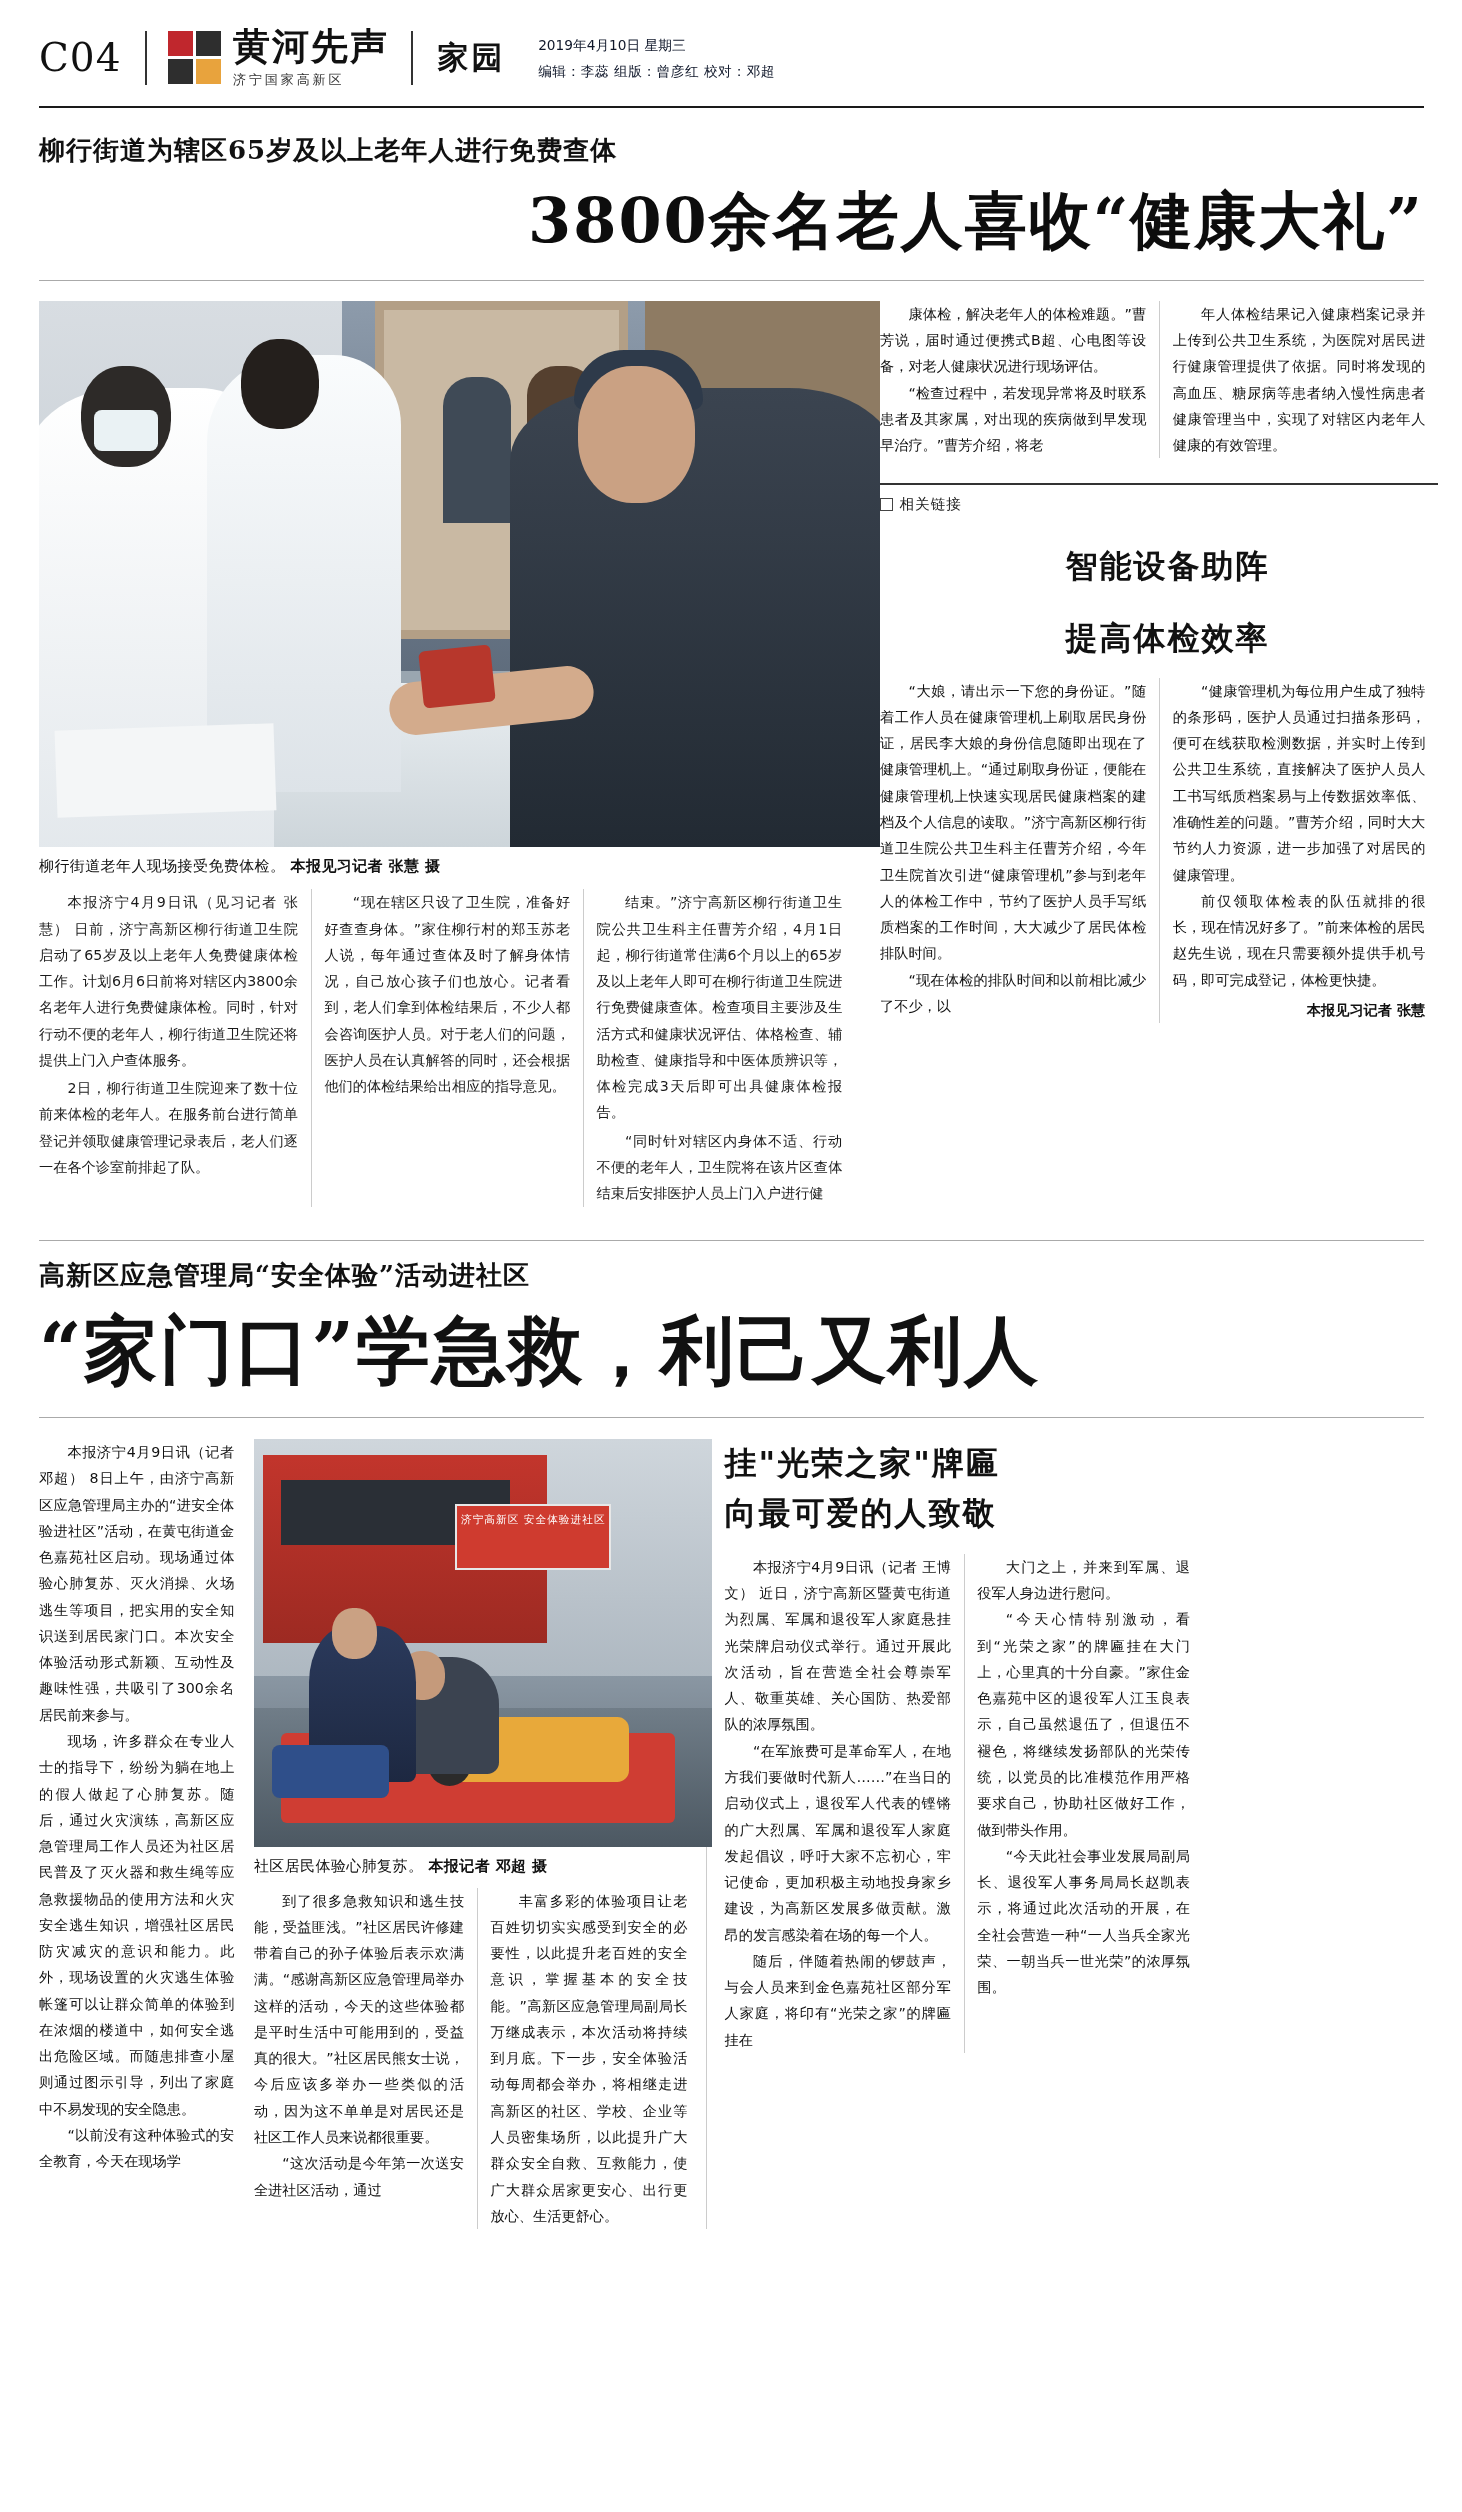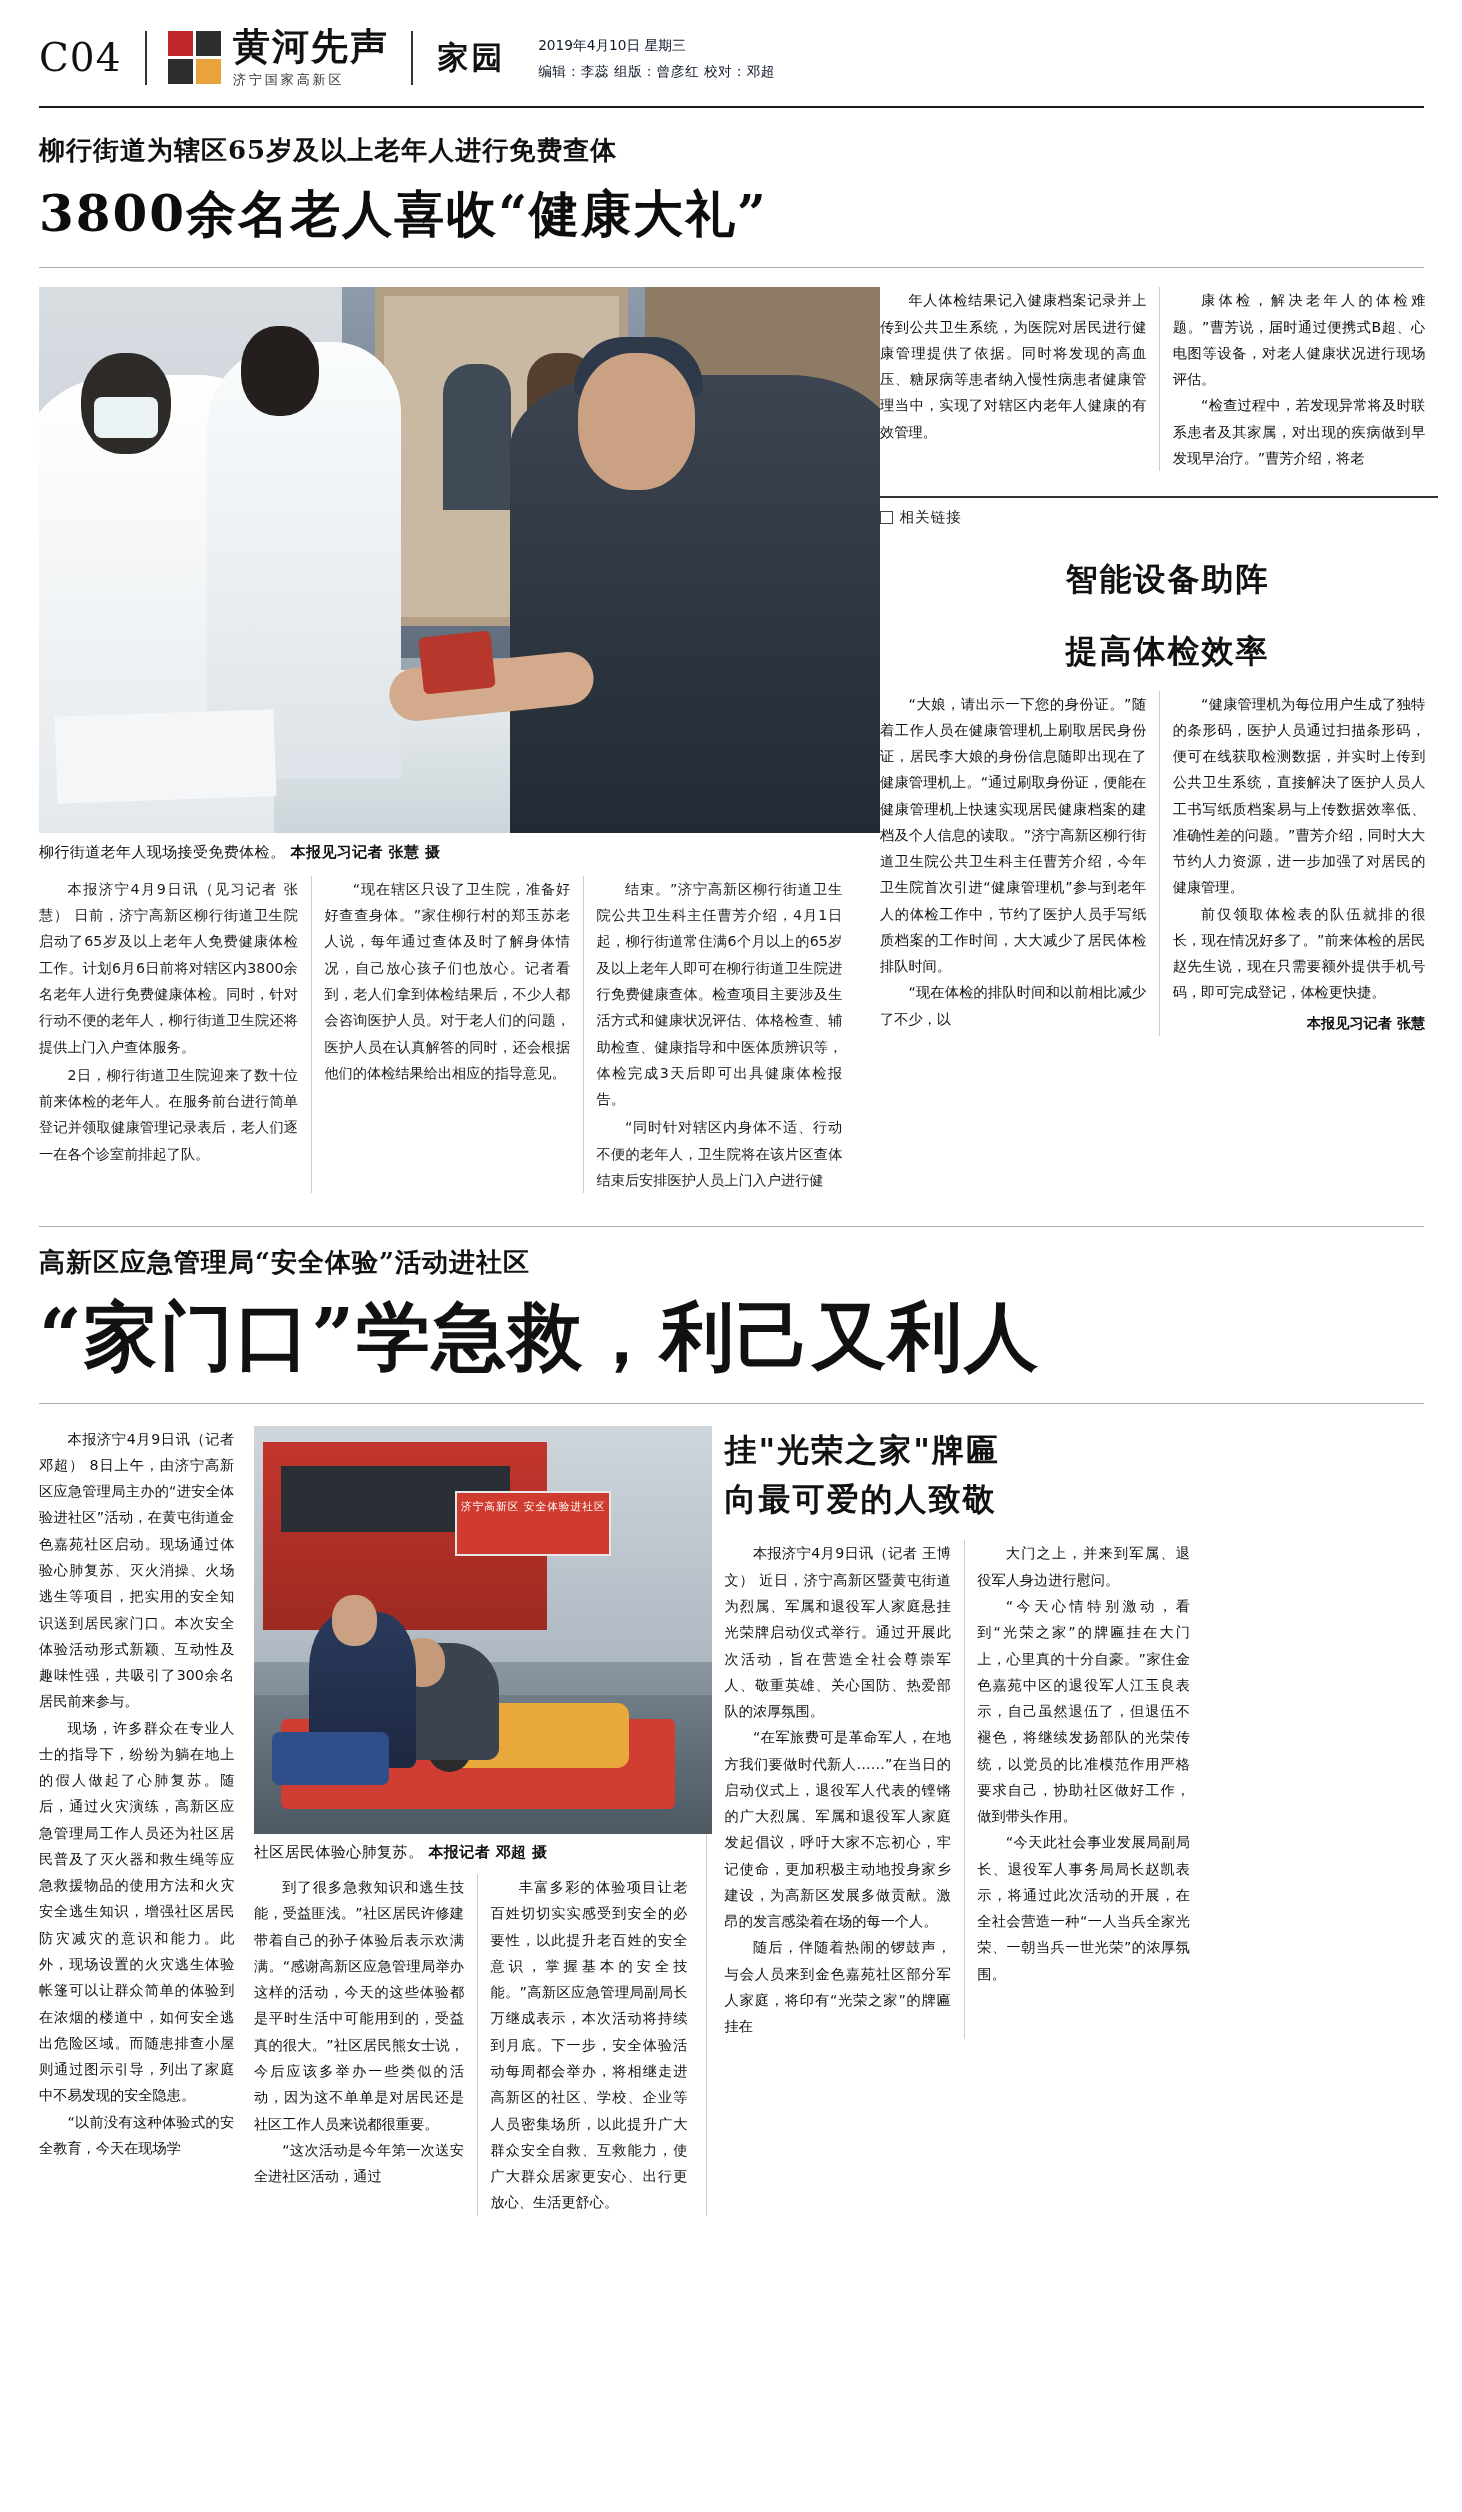--- a/index.html
+++ b/index.html
@@ -84,25 +84,26 @@
   .mh-meta .row2 { letter-spacing: 0.5px; }
 
   
   .story1 { padding-top: 25px; }
   .kicker {
     font-size: 26px; font-weight: 700; letter-spacing: 1px;
     font-family: "DejaVu Serif", "Liberation Serif", serif;
     color: #111;
   }
   .headline1 {
-    font-size: 50px; font-weight: 700; letter-spacing: 2px;
+    font-size: 62px; font-weight: 700; letter-spacing: 2px;
     font-family: "DejaVu Serif", "Liberation Serif", serif;
     margin-top: 17.6px;
     line-height: 1.12;
     color: #0d0d0d;
+    text-align: right;
   }
   .rule-thin {
     border-bottom: 1px solid #aaa;
     margin-top: 25px;
   }
 
   .s1-body {
     display: flex;
     margin-top: 19.5px;
   }
@@ -323,25 +324,25 @@
           <div class="col">
             <p>结束。”济宁高新区柳行街道卫生院公共卫生科主任曹芳介绍，4月1日起，柳行街道常住满6个月以上的65岁及以上老年人即可在柳行街道卫生院进行免费健康查体。检查项目主要涉及生活方式和健康状况评估、体格检查、辅助检查、健康指导和中医体质辨识等，体检完成3天后即可出具健康体检报告。</p>
             <p>“同时针对辖区内身体不适、行动不便的老年人，卫生院将在该片区查体结束后安排医护人员上门入户进行健</p>
           </div>
         </div>
       </div>
 
       <div class="s1-right">
         <div class="cols2">
           <div class="col2">
-            <p>年人体检结果记入健康档案记录并上传到公共卫生系统，为医院对居民进行健康管理提供了依据。同时将发现的高血压、糖尿病等患者纳入慢性病患者健康管理当中，实现了对辖区内老年人健康的有效管理。</p>
-          </div>
-          <div class="col2">
             <p>康体检，解决老年人的体检难题。”曹芳说，届时通过便携式B超、心电图等设备，对老人健康状况进行现场评估。</p>
             <p>“检查过程中，若发现异常将及时联系患者及其家属，对出现的疾病做到早发现早治疗。”曹芳介绍，将老</p>
+          </div>
+          <div class="col2">
+            <p>年人体检结果记入健康档案记录并上传到公共卫生系统，为医院对居民进行健康管理提供了依据。同时将发现的高血压、糖尿病等患者纳入慢性病患者健康管理当中，实现了对辖区内老年人健康的有效管理。</p>
           </div>
         </div>
 
         <div class="link-box">
           <div class="link-tag">
             <span class="sq"></span>
             <span>相关链接</span>
           </div>
           <div class="sub-headline">
             <span>智能设备助阵</span>

